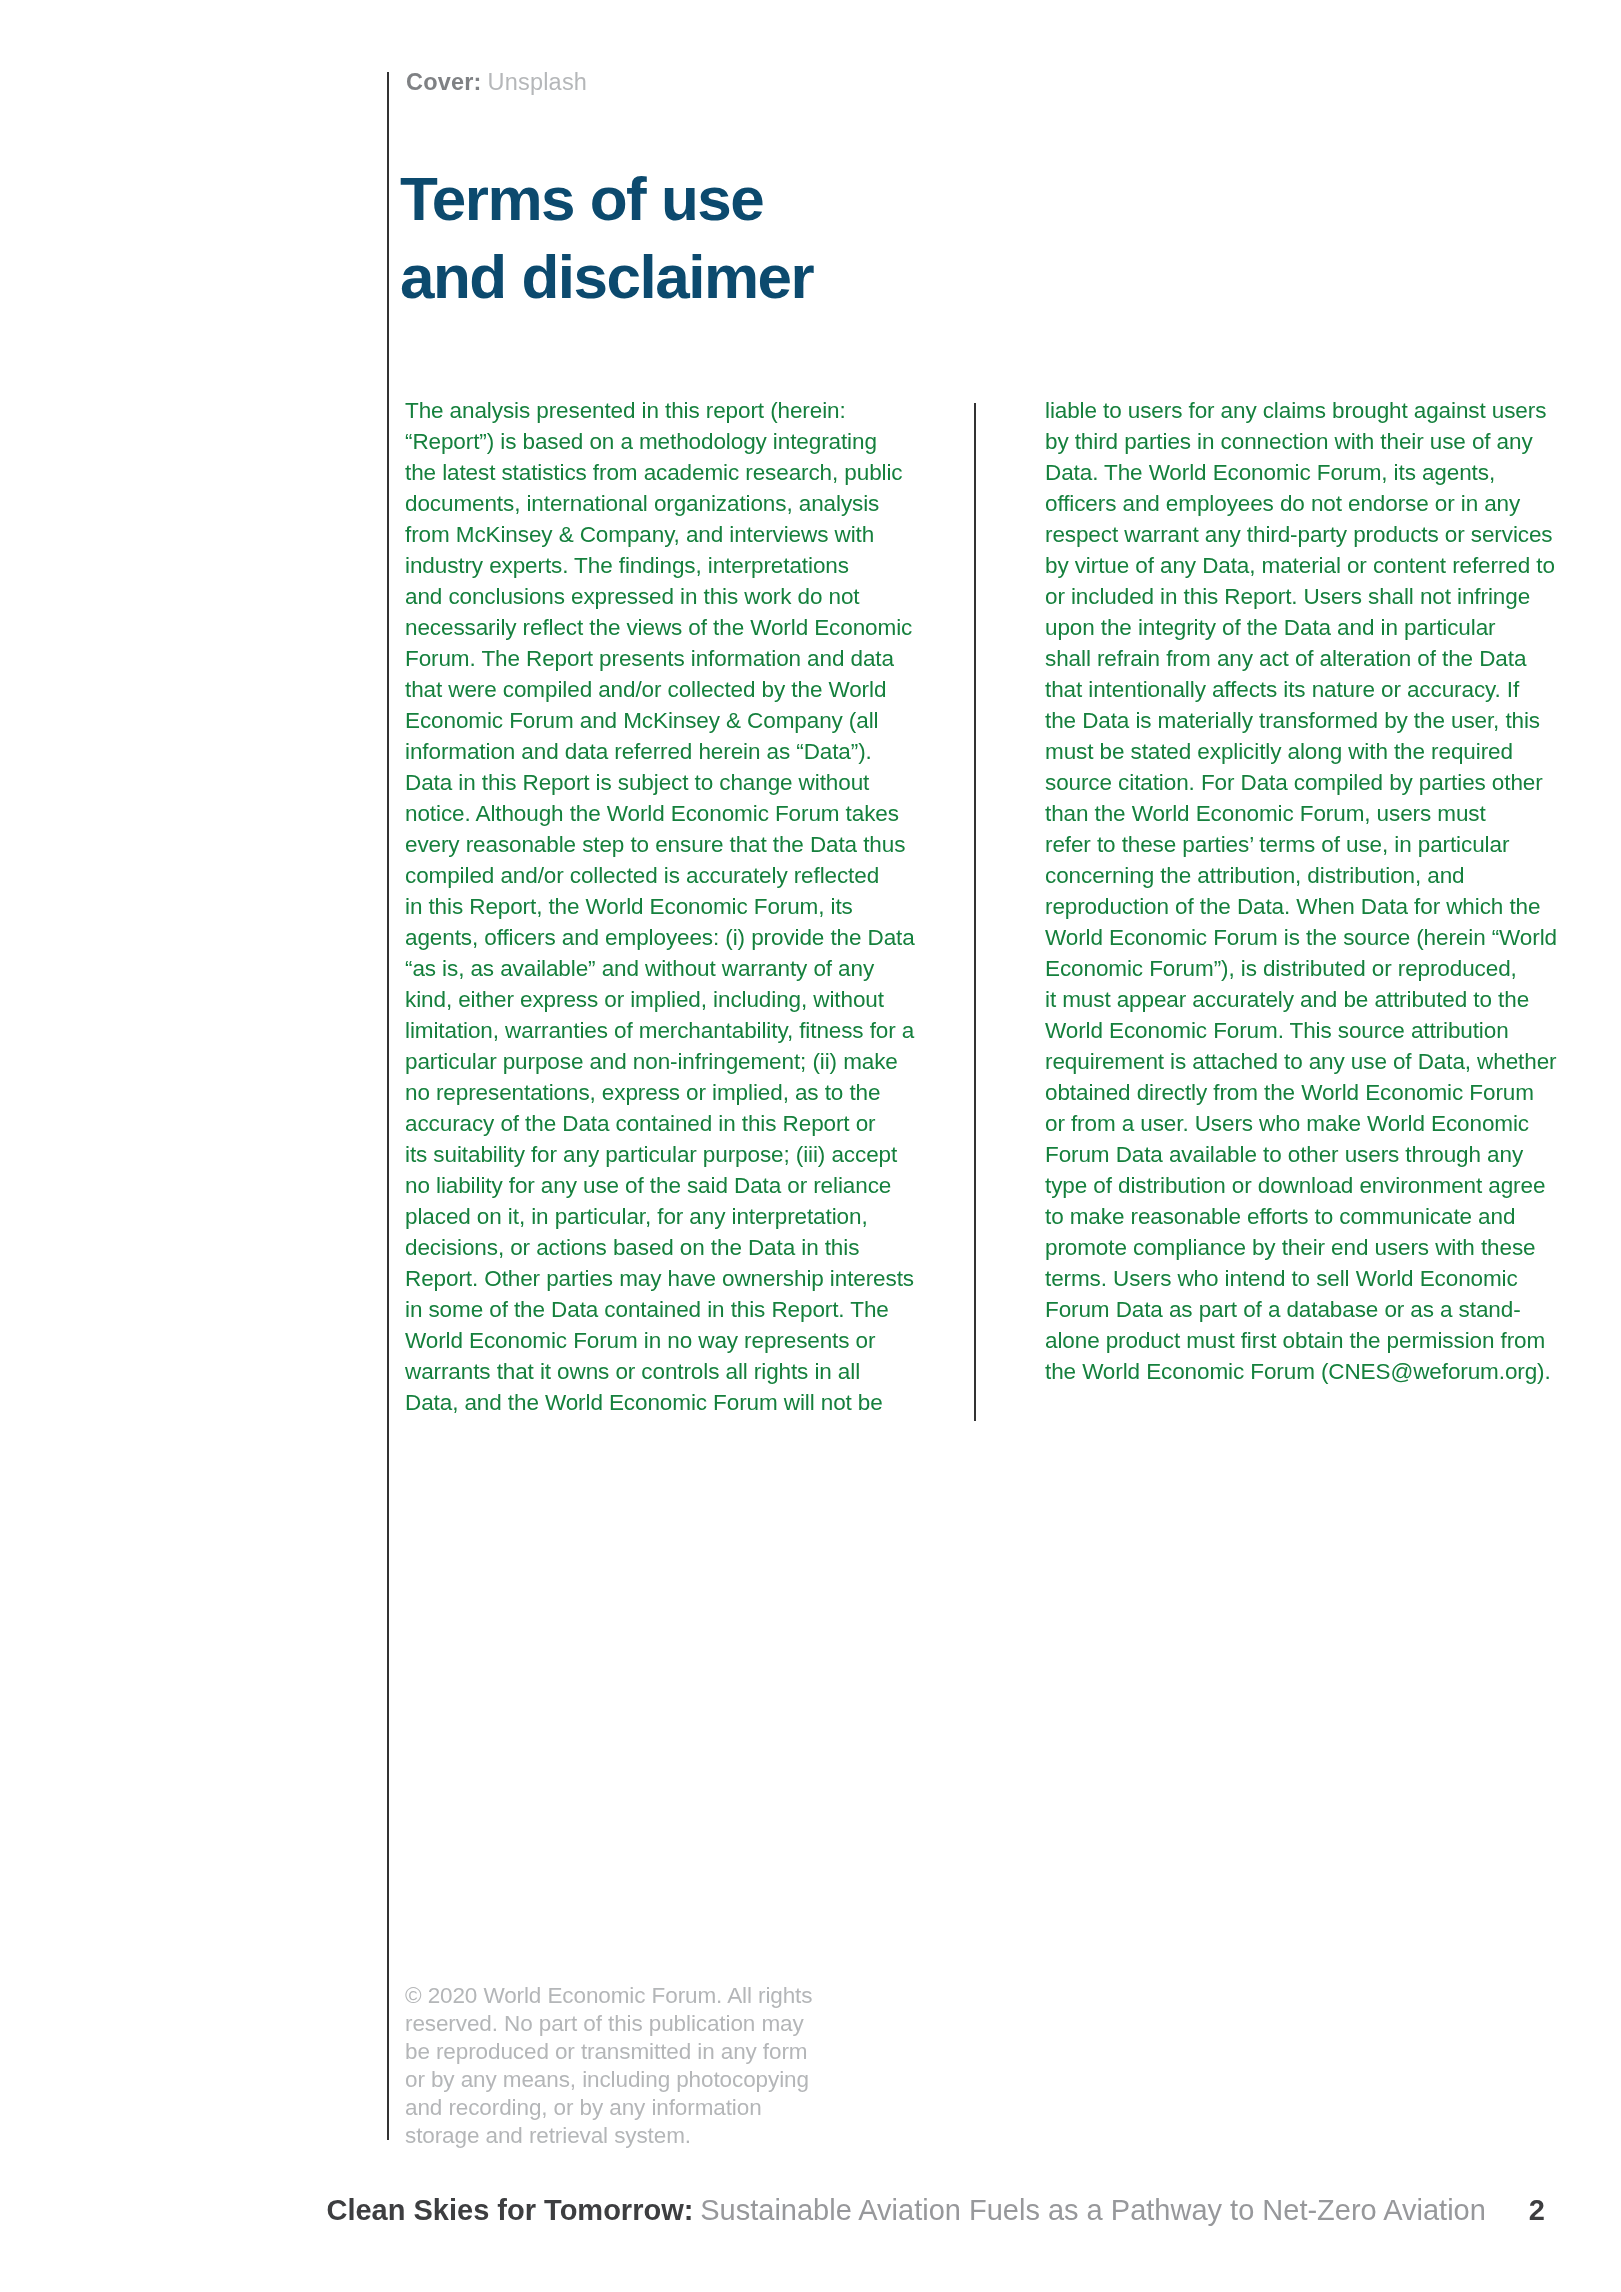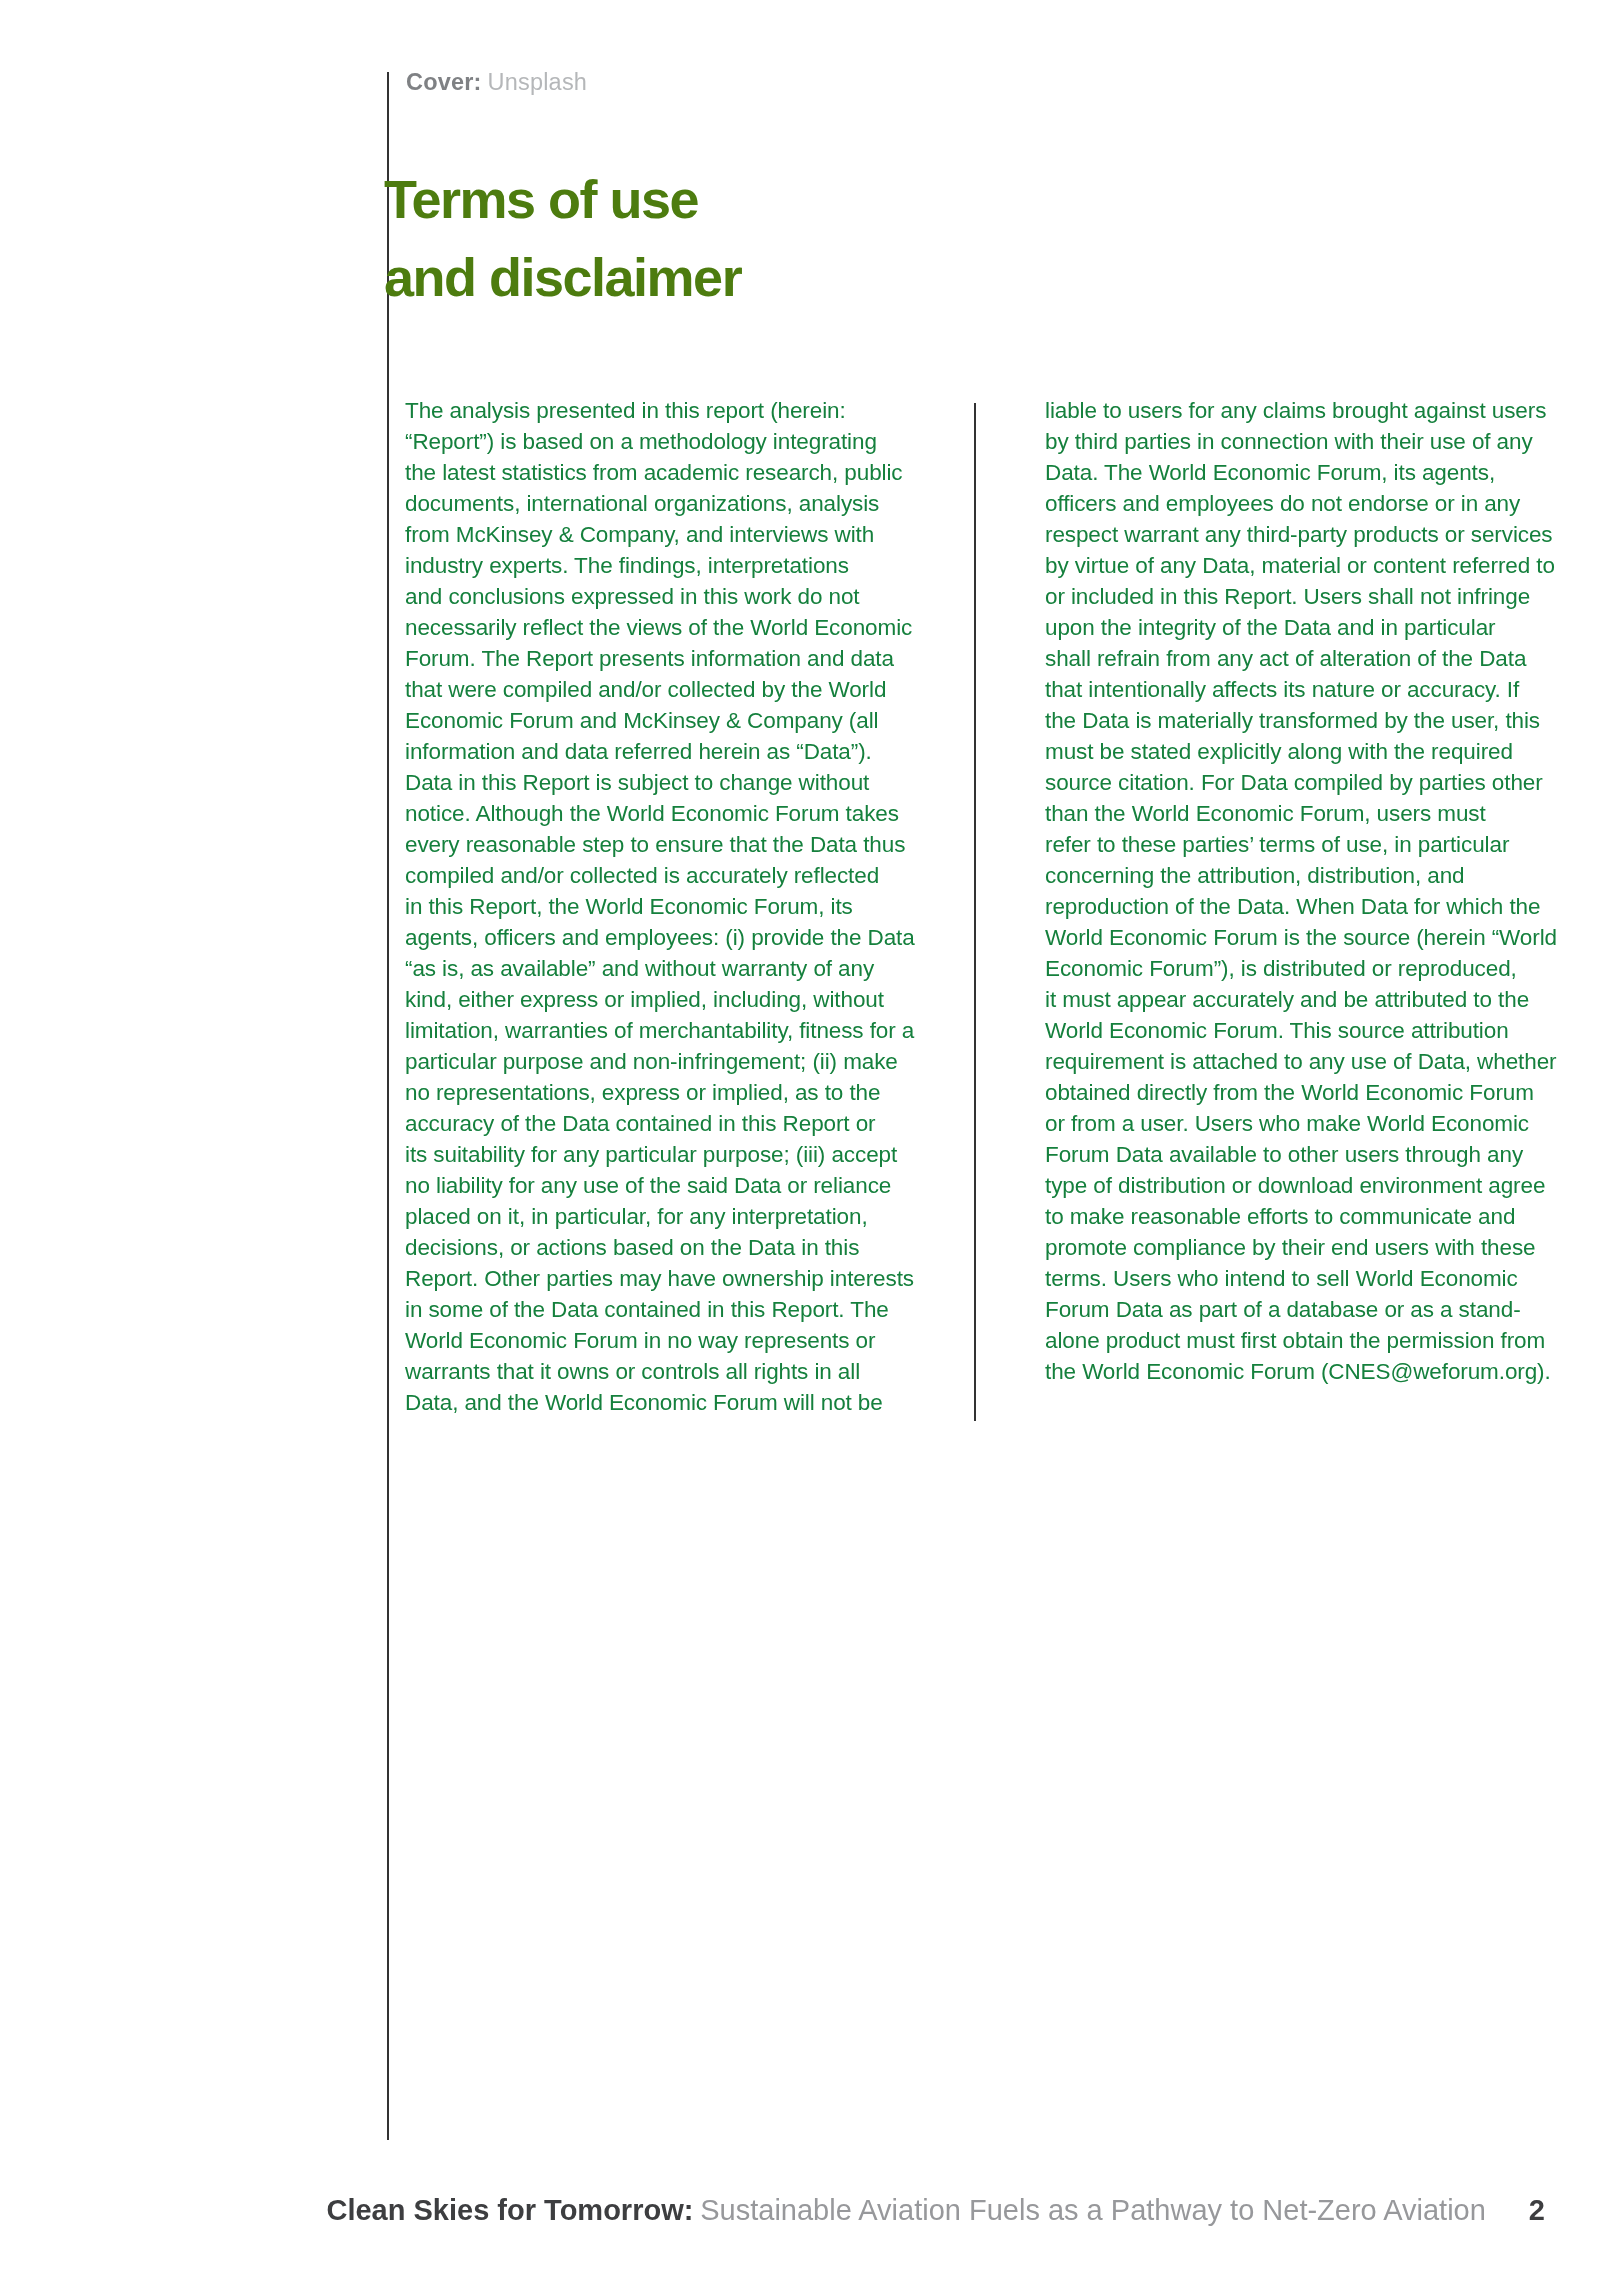--- a/index.html
+++ b/index.html
@@ -35,26 +35,26 @@
   .cover-credit .label {
     font-weight: bold;
     color: #7f8184;
   }
   .cover-credit .value {
     color: #b5b7b9;
     margin-left: 5.9px;
   }
   .page-title {
     position: absolute;
-    left: 368px;
+    left: 384px;
     top: 160px;
-    font-size: 54px;
+    font-size: 62px;
     line-height: 78px;
     font-weight: bold;
-    color: #4d7c0f;
+    color: #0c4a6e;
     letter-spacing: -1.5px;
     white-space: pre-line;
   }
   .body-col {
     position: absolute;
     top: 395px;
     width: 627px;
     font-size: 22.5px;
     line-height: 31px;
     letter-spacing: -0.1px;
@@ -180,19 +180,25 @@
 or from a user. Users who make World Economic
 Forum Data available to other users through any
 type of distribution or download environment agree
 to make reasonable efforts to communicate and
 promote compliance by their end users with these
 terms. Users who intend to sell World Economic
 Forum Data as part of a database or as a stand-
 alone product must first obtain the permission from
 the World Economic Forum (CNES@weforum.org).</div>
 
+  <div class="copyright">© 2020 World Economic Forum. All rights
+reserved. No part of this publication may
+be reproduced or transmitted in any form
+or by any means, including photocopying
+and recording, or by any information
+storage and retrieval system.</div>
 
   <div class="footer">
     <span class="report-title">Clean Skies for Tomorrow:</span><span class="report-subtitle">Sustainable Aviation Fuels as a Pathway to Net-Zero Aviation</span><span class="page-number">2</span>
   </div>
 
 </div>
 
 
 </body></html>

